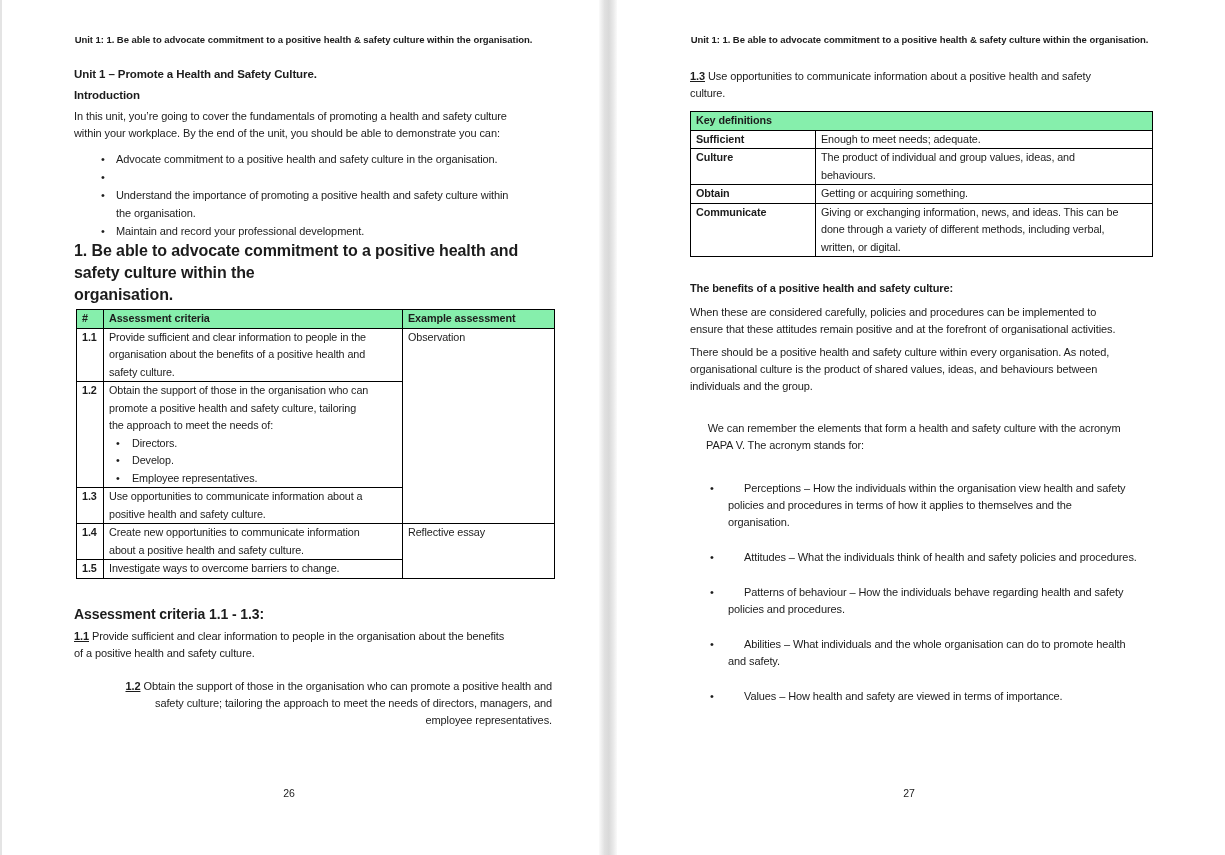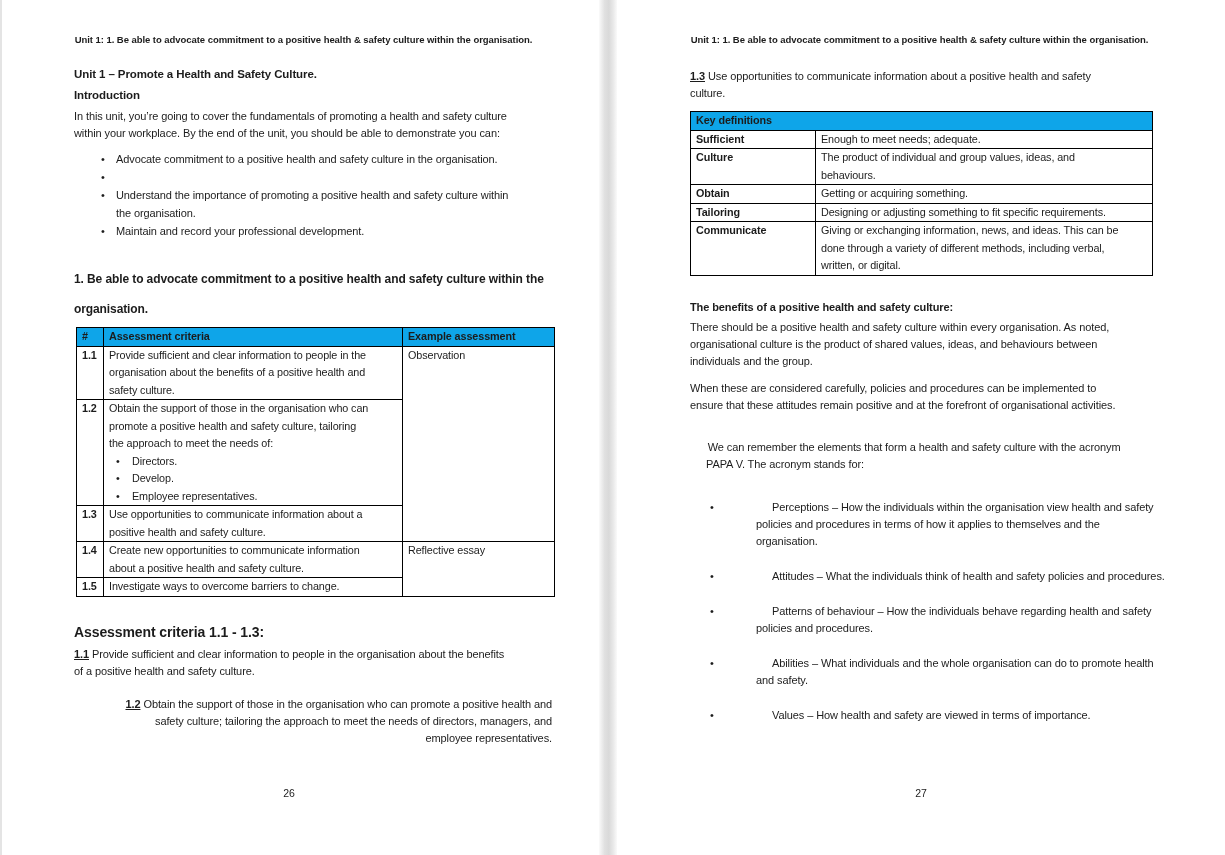--- a/index.html
+++ b/index.html
@@ -29,27 +29,27 @@
   .para { margin-top:7px; font-size:11px; line-height:17px; white-space:pre-wrap; width:478px; }
 
   .objectives { margin-top:8px; }
   .obj-item { display:flex; font-size:11px; line-height:18px; }
   .marker { flex:none; }
   .marker::before { content:"\2022"; }
   .obj-item .marker { margin-left:27px; width:15px; }
   .obj-text { white-space:pre-wrap; }
 
   .section-heading {
-    margin-top:24px; font-size:12px; font-weight:700;
-    line-height:30px; white-space:pre-wrap;
+    font-size:16px; font-weight:700;
+    line-height:22px; white-space:pre-wrap;
   }
 
   table { border-collapse:collapse; table-layout:fixed; }
   td, th { border:1px solid #000; padding:0 5px; vertical-align:top; line-height:17.5px; font-size:10.8px; }
-  th { background:#0ea5e9; text-align:left; font-weight:700; }
+  th { background:#86efac; text-align:left; font-weight:700; }
   .ac-table { margin-top:3px; margin-left:2px; width:478px; }
   .num-cell { font-weight:700; }
   .cell-text { white-space:pre-wrap; }
   .tbullet { display:flex; }
   .tbullet .marker { margin-left:7px; width:16px; }
 
   .ac-heading { margin-top:27px; font-size:14px; font-weight:700; }
   .ac-para { margin-top:6px; font-size:11px; line-height:17px; width:478px; }
   .ac-para .ref { font-weight:700; text-decoration:underline; }
   .ac-para .body { white-space:pre-wrap; }
@@ -58,28 +58,28 @@
   .def-table { margin-top:9px; width:462px; }
   .term-cell { font-weight:700; }
 
   .benefits-heading { margin-top:25px; font-size:11px; font-weight:700; }
   .rp-para-1 { margin-top:6px; }
   .rp-para-2 { margin-top:10px; }
   .rp-para-3 { margin-top:8px; }
   .bold { font-weight:400;padding-left:16px; }
 
   .papa-list { margin-top:9px; }
-  .papa-item { display:flex; font-size:11px; line-height:17px; margin-top:18px;gap:28px; }
+  .papa-item { display:flex; font-size:11px; line-height:17px; margin-top:18px; }
   .papa-item:first-child { margin-top:0; }
   .papa-item .marker { margin-left:20px; width:18px; }
   .papa-text { white-space:pre-wrap; width:428px; }
 
   .page-number { position:absolute; top:787px; width:462px; text-align:center; font-size:10.5px; }
   .page-left  .page-number { left:56px; }
-  .page-right .page-number { left:73px; }
+  .page-right .page-number { left:61px; }
 </style>
 </head>
 <body>
 
 <div class="edge-line"></div>
 <div class="page-gap"></div>
 
 <div class="page page-left">
   <div class="content">
 
@@ -211,39 +211,35 @@
       <tr>
         <td class="term-cell">Culture</td>
         <td><span class="cell-text">The product of individual and group values, ideas, and
 behaviours.</span></td>
       </tr>
       <tr>
         <td class="term-cell">Obtain</td>
         <td><span class="cell-text">Getting or acquiring something.</span></td>
       </tr>
       <tr>
-        <td class="term-cell">Tailoring</td>
-        <td><span class="cell-text">Designing or adjusting something to fit specific requirements.</span></td>
-      </tr>
-      <tr>
         <td class="term-cell">Communicate</td>
         <td><span class="cell-text">Giving or exchanging information, news, and ideas. This can be
 done through a variety of different methods, including verbal,
 written, or digital.</span></td>
       </tr>
     </tbody>
       </table>
 
     <div class="benefits-heading">The benefits of a positive health and safety culture:</div>
 
+    <div class="para rp-para-2">When these are considered carefully, policies and procedures can be implemented to
+ensure that these attitudes remain positive and at the forefront of organisational activities.</div>
     <div class="para rp-para-1">There should be a positive health and safety culture within every organisation. As noted,
 organisational culture is the product of shared values, ideas, and behaviours between
 individuals and the group.</div>
-    <div class="para rp-para-2">When these are considered carefully, policies and procedures can be implemented to
-ensure that these attitudes remain positive and at the forefront of organisational activities.</div>
 
     <div class="para rp-para-3">
       <span>We can remember the elements that form a health and safety culture with the acronym
 </span><span class="bold">PAPA V</span><span>. The acronym stands for:</span>
     </div>
 
     <div class="papa-list">
       <div class="papa-item">
         <span class="marker"></span>
         <span class="papa-text"><span class="bold">Perceptions</span><span> – How the individuals within the organisation view health and safety

